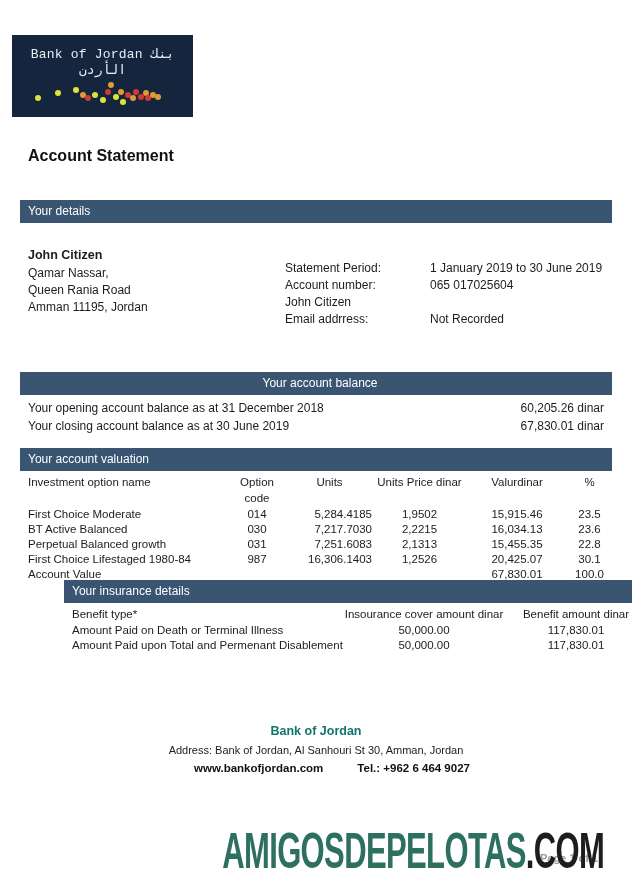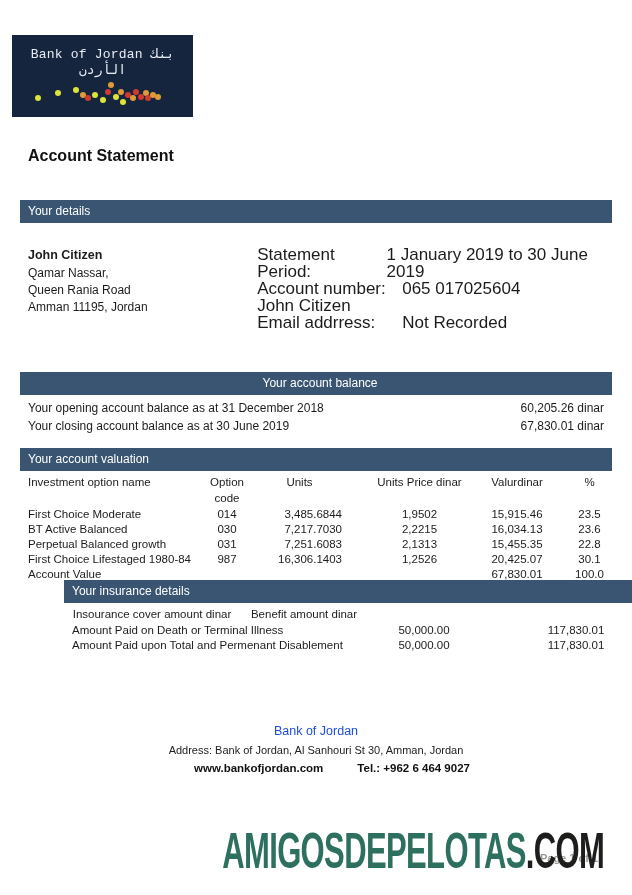--- a/index.html
+++ b/index.html
@@ -45,55 +45,55 @@
   }
   .sec-details   { top: 200px; }
   .sec-balance   { top: 372px; text-align: center; }
   .sec-valuation { top: 448px; }
   .sec-insurance { top: 580px; margin-left: 44px; }
 
   
   .details-body { display: flex; padding: 23px 8px 0 8px; }
   .details-left { width: 257px; font-size: 12px; line-height: 17px; }
   .customer-name { font-size: 12.5px; font-weight: bold; line-height: 19px; }
-  .details-right { font-size: 17px; }
+  .details-right { margin-top: 14px; font-size: 12px; }
   .frow { display: flex; line-height: 17px; }
   .flabel { width: 145px; }
   .fvalue { }
 
   
   .balance-rows { padding: 4px 8px 0 8px; font-size: 12px; }
   .brow { display: flex; justify-content: space-between; line-height: 18px; }
 
   
   .val-table { padding: 3px 0 0 8px; font-size: 11.5px; }
   .vrow { display: flex; line-height: 15px; }
   .vrow.hdr { line-height: 16px; margin-bottom: 1px; }
   .vc1 { flex: 1; text-align: left; }
   .vc2 { width: 60px; text-align: center; }
   .vc3 { width: 85px; text-align: right; }
-  .vc4 { width: 95px; text-align: center; margin-left: 30px; }
+  .vc4 { width: 95px; text-align: center; }
   .vc5 { width: 100px; text-align: center; }
   .vc6 { width: 45px; text-align: center; }
   .vrow.hdr .vc3 { text-align: center; }
 
   
   .ins-table { padding: 3px 0 0 8px; font-size: 11.5px; }
   .irow { display: flex; line-height: 15px; }
   .irow.hdr { line-height: 16px; margin-bottom: 1px; }
   .ic1 { width: 272px; text-align: left; }
   .ic2 { width: 160px; text-align: center; }
   .ic3 { width: 144px; text-align: center; }
 
   
   .footer {
     position: absolute; left: 0; top: 722px; width: 632px;
     text-align: center;
   }
-  .footer-bank { color: #1d4ed8; font-size: 12.5px; font-weight: normal; line-height: 19px; }
+  .footer-bank { color: #0f766e; font-size: 12.5px; font-weight: bold; line-height: 19px; }
   .footer-address { font-size: 11px; color: #222; line-height: 18px; }
   .footer-contact { font-size: 11.5px; font-weight: bold; color: #111; line-height: 18px; margin-left: 32px; }
   .footer-contact .gap { display: inline-block; width: 34px; }
 
   .page-indicator {
     position: absolute; right: 34px; top: 852px;
     font-size: 11px; color: #9a9a9a; font-weight: bold;
   }
 
   
@@ -192,21 +192,21 @@
           <span class="vc1">Investment option name</span>
           <span class="vc2">Option code</span>
           <span class="vc3">Units</span>
           <span class="vc4">Units Price dinar</span>
           <span class="vc5">Valurdinar</span>
           <span class="vc6">%</span>
         </div>
         <div class="vrow">
           <span class="vc1">First Choice Moderate</span>
           <span class="vc2">014</span>
-          <span class="vc3">3,485.6844</span>
+          <span class="vc3">5,284.4185</span>
           <span class="vc4">1,9502</span>
           <span class="vc5">15,915.46</span>
           <span class="vc6">23.5</span>
         </div>
         <div class="vrow">
           <span class="vc1">BT Active Balanced</span>
           <span class="vc2">030</span>
           <span class="vc3">7,217.7030</span>
           <span class="vc4">2,2215</span>
           <span class="vc5">16,034.13</span>
@@ -236,20 +236,21 @@
           <span class="vc5">67,830.01</span>
           <span class="vc6">100.0</span>
         </div>
       </div>
   </div>
 
   <div class="section sec-insurance">
     <div class="section-bar">Your insurance details</div>
     <div class="ins-table">
         <div class="irow hdr">
+          <span class="ic1">Benefit type*</span>
           <span class="ic2">Insourance cover amount dinar</span>
           <span class="ic3">Benefit amount dinar</span>
         </div>
         <div class="irow">
           <span class="ic1">Amount Paid on Death or Terminal Illness</span>
           <span class="ic2">50,000.00</span>
           <span class="ic3">117,830.01</span>
         </div>
         <div class="irow">
           <span class="ic1">Amount Paid upon Total and Permenant Disablement</span>

